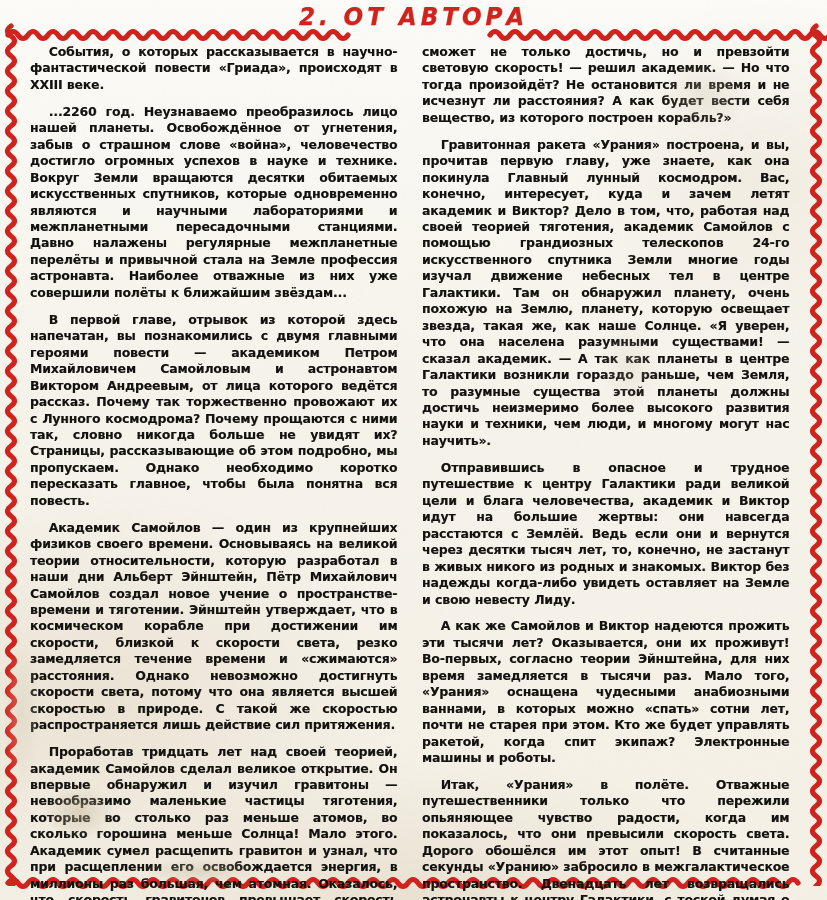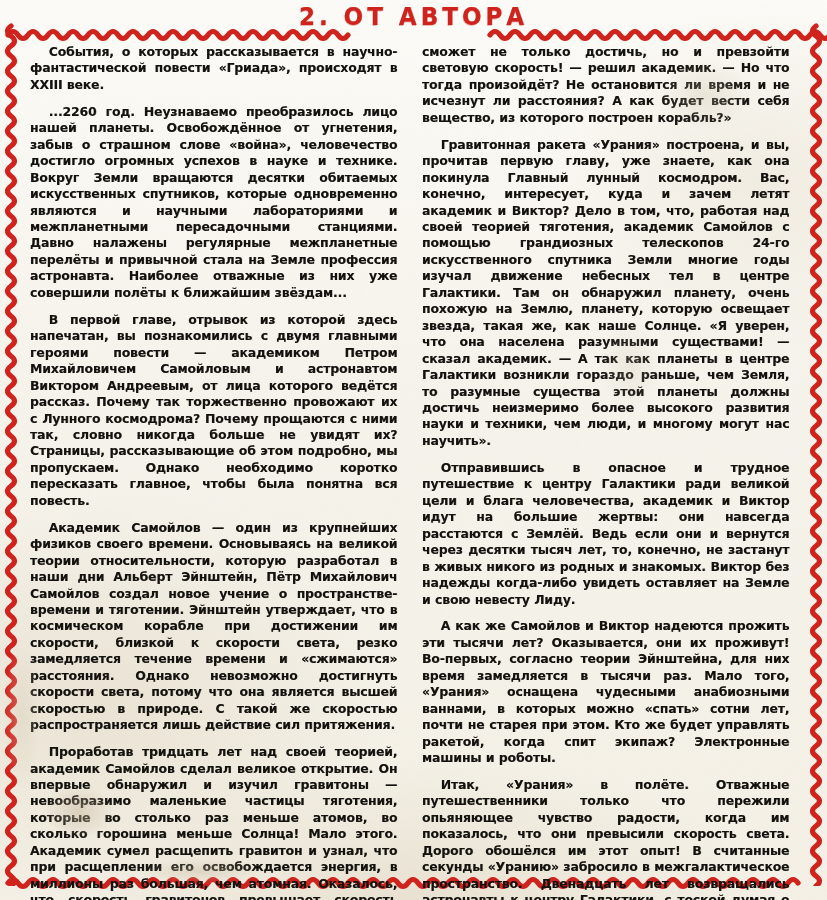--- a/index.html
+++ b/index.html
@@ -52,20 +52,21 @@
 
   
   .title-row {
     position: absolute;
     left: 0; top: 0;
     width: 827px;
     height: 34px;
     display: flex;
     align-items: center;
     justify-content: center;
+    font-style: italic;
   }
   .page-title {
     font-size: 23px;
     font-weight: bold;
     letter-spacing: 4px;
     color: #cf241d;
     font-family: "DejaVu Sans", "Liberation Sans", sans-serif;
     text-shadow: 0.5px 0 0 rgba(207,36,29,0.45), -0.4px 0.3px 0 rgba(180,30,25,0.3);
     white-space: nowrap;
     transform: scaleY(1.05);

